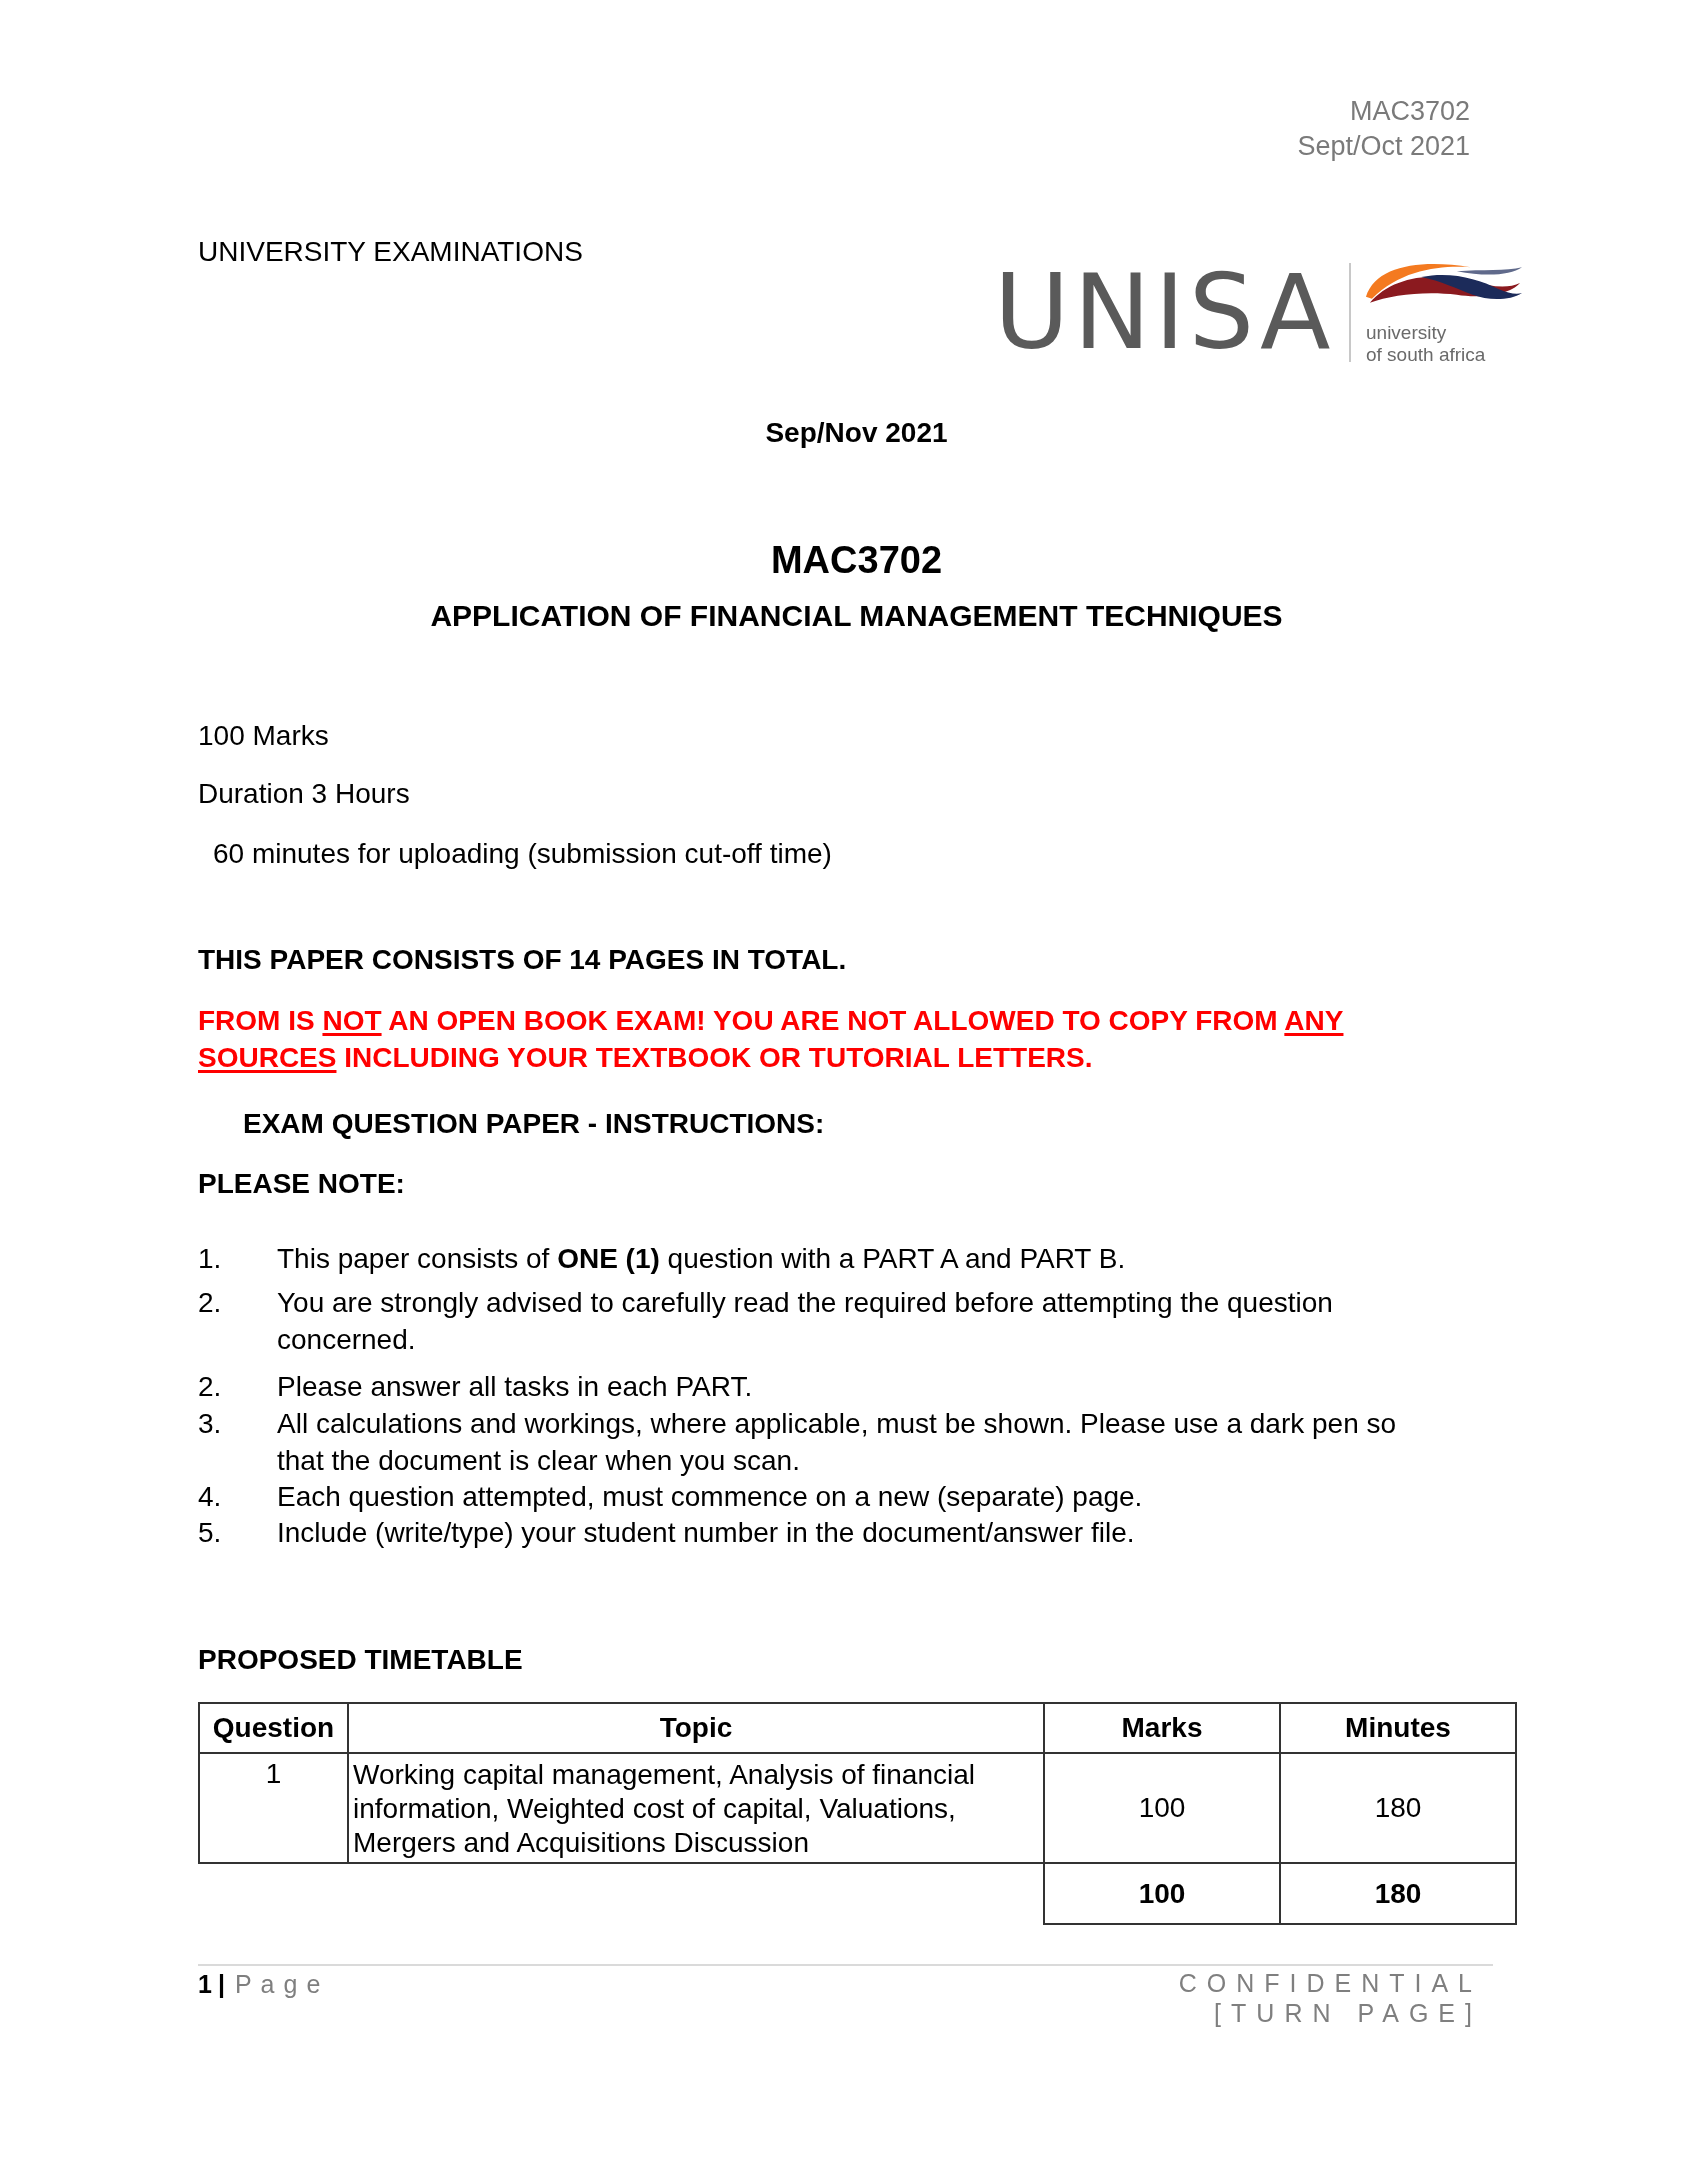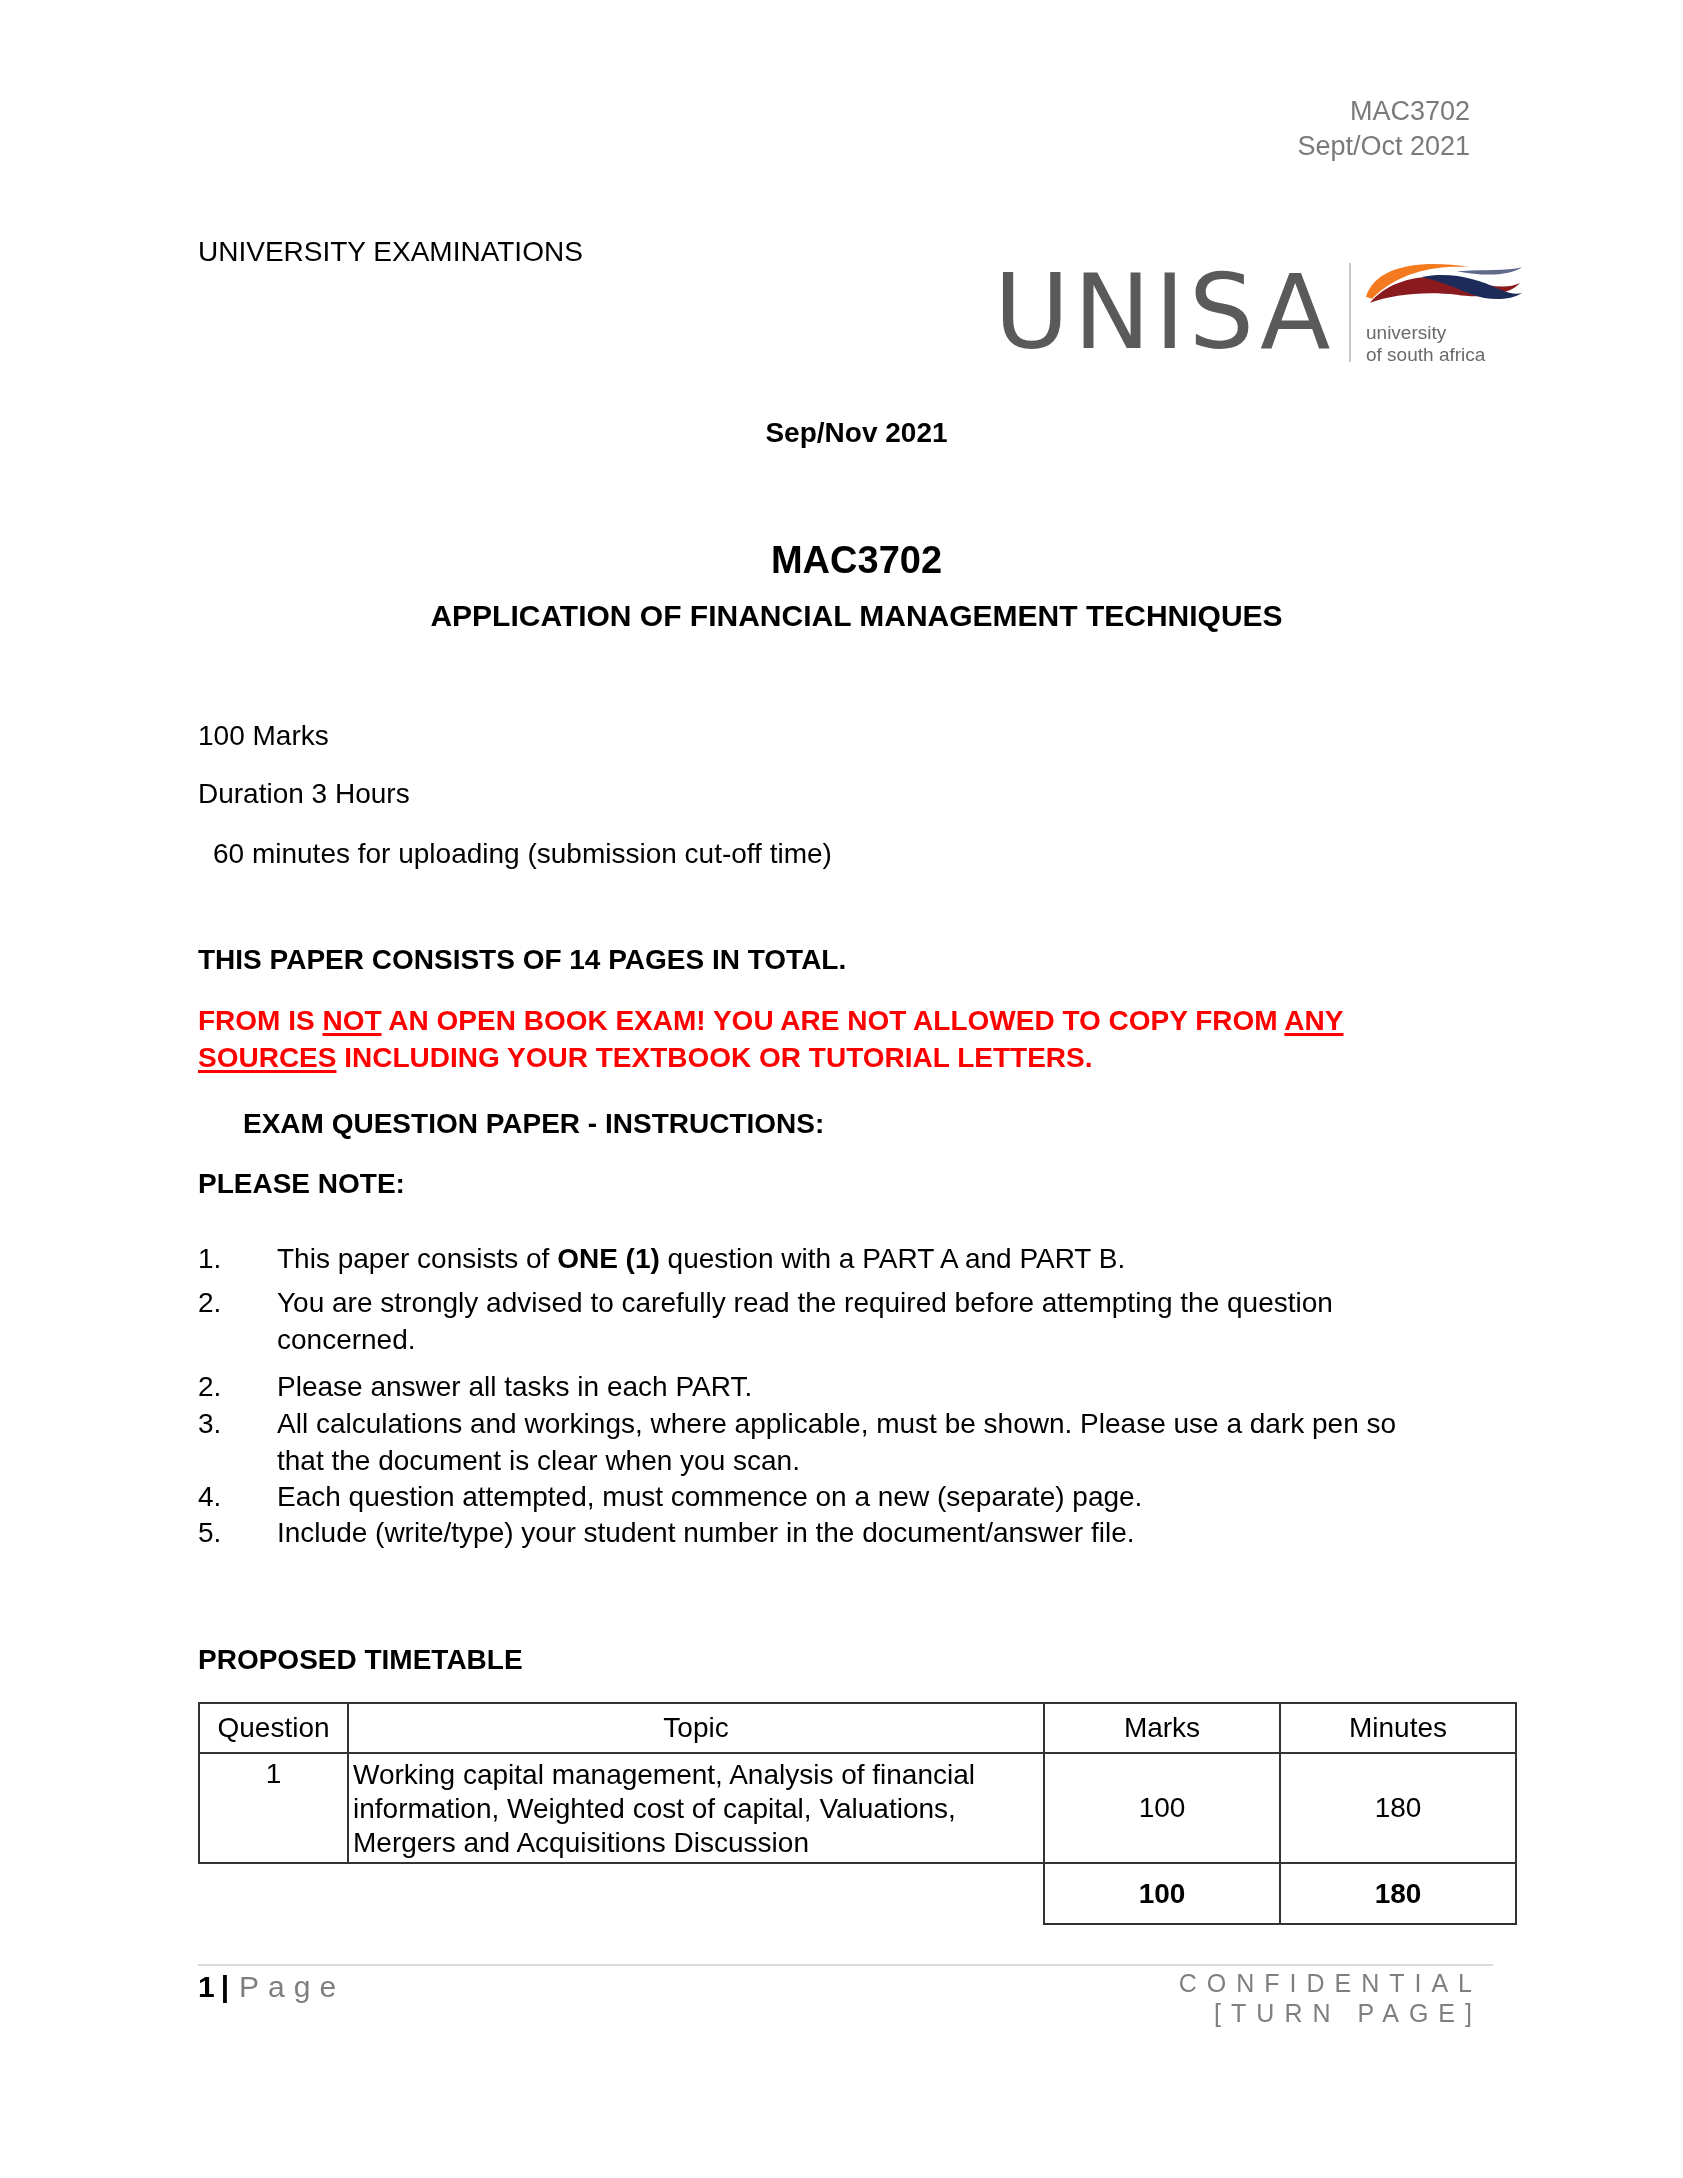--- a/index.html
+++ b/index.html
@@ -17,29 +17,29 @@
   .li .txt { position:absolute; left:79px; top:0; white-space:nowrap; }
   
   .logo { position:absolute; left:990px; top:259px; width:535px; height:114px; }
   .unisa { position:absolute; left:4px; top:-6px; font-family:"DejaVu Sans", sans-serif;
            font-weight:normal; font-size:103px; letter-spacing:4px; color:#5a5a5a; line-height:119px; }
   .logo-div { position:absolute; left:359px; top:4px; width:2px; height:99px; background:#c8c8c8; }
   .logo-sub { position:absolute; left:376px; font-size:19px; color:#6a6a6a; line-height:22px; }
   
   table.tt { position:absolute; left:198px; top:1702px; border-collapse:collapse; font-size:28px; }
   table.tt td, table.tt th { border:2px solid #333; padding:0; }
-  table.tt th { height:48px; font-weight:normal; text-align:center; }
+  table.tt th { height:48px; font-weight:bold; text-align:center; }
   table.tt td.c { text-align:center; vertical-align:middle; }
   table.tt td.q { text-align:center; vertical-align:top; padding-top:4px; }
   table.tt td.topic { text-align:left; padding:4px 4px 2px 4px; line-height:34px; white-space:nowrap; }
   table.tt tr.total td.empty { border:none; border-top:2px solid #333; }
   table.tt tr.total td.c { height:59px; font-weight:bold; }
   
   .ftline { position:absolute; left:198px; top:1964px; width:1295px; height:2px; background:#dadada; }
-  .ftl { position:absolute; left:198px; top:1970px; font-family:"Liberation Sans", sans-serif; font-size:30px; }
+  .ftl { position:absolute; left:198px; top:1970px; font-family:"Liberation Sans", sans-serif; font-size:25px; }
   .ftl .pn { font-weight:bold; color:#000; }
   .ftl .bar { font-weight:bold; color:#000; margin:0 10px 0 6px; }
   .ftl .pg { color:#7f7f7f; letter-spacing:9px; }
   .ftr { position:absolute; right:201px; text-align:right; color:#7f7f7f; font-size:25px; letter-spacing:10px; line-height:30px; }
 </style>
 </head>
 <body>
 
 <div class="abs hdr" style="top:95px;">MAC3702</div>
 <div class="abs hdr" style="top:130px;">Sept/Oct 2021</div>

